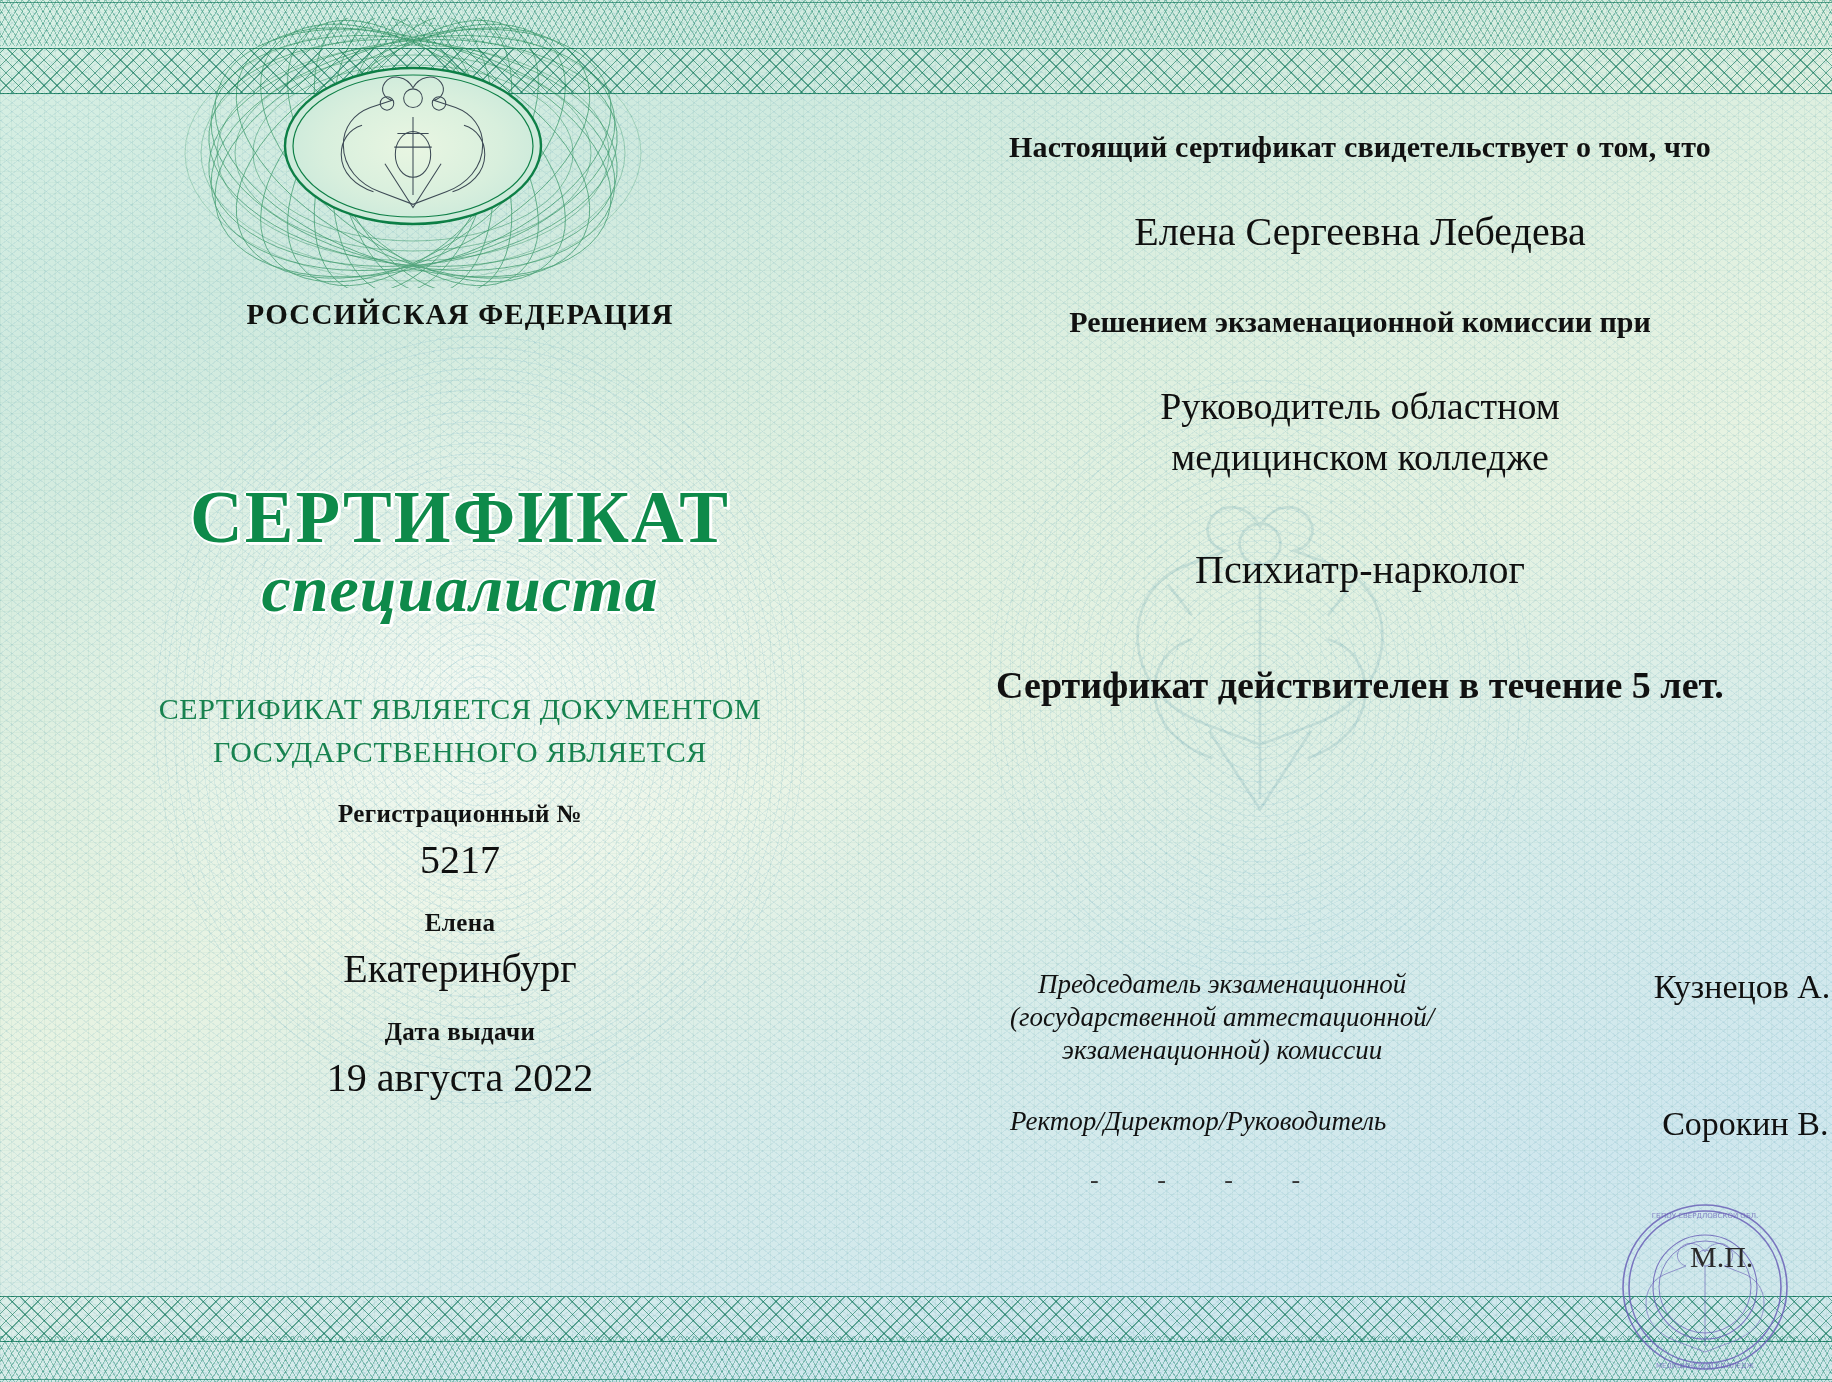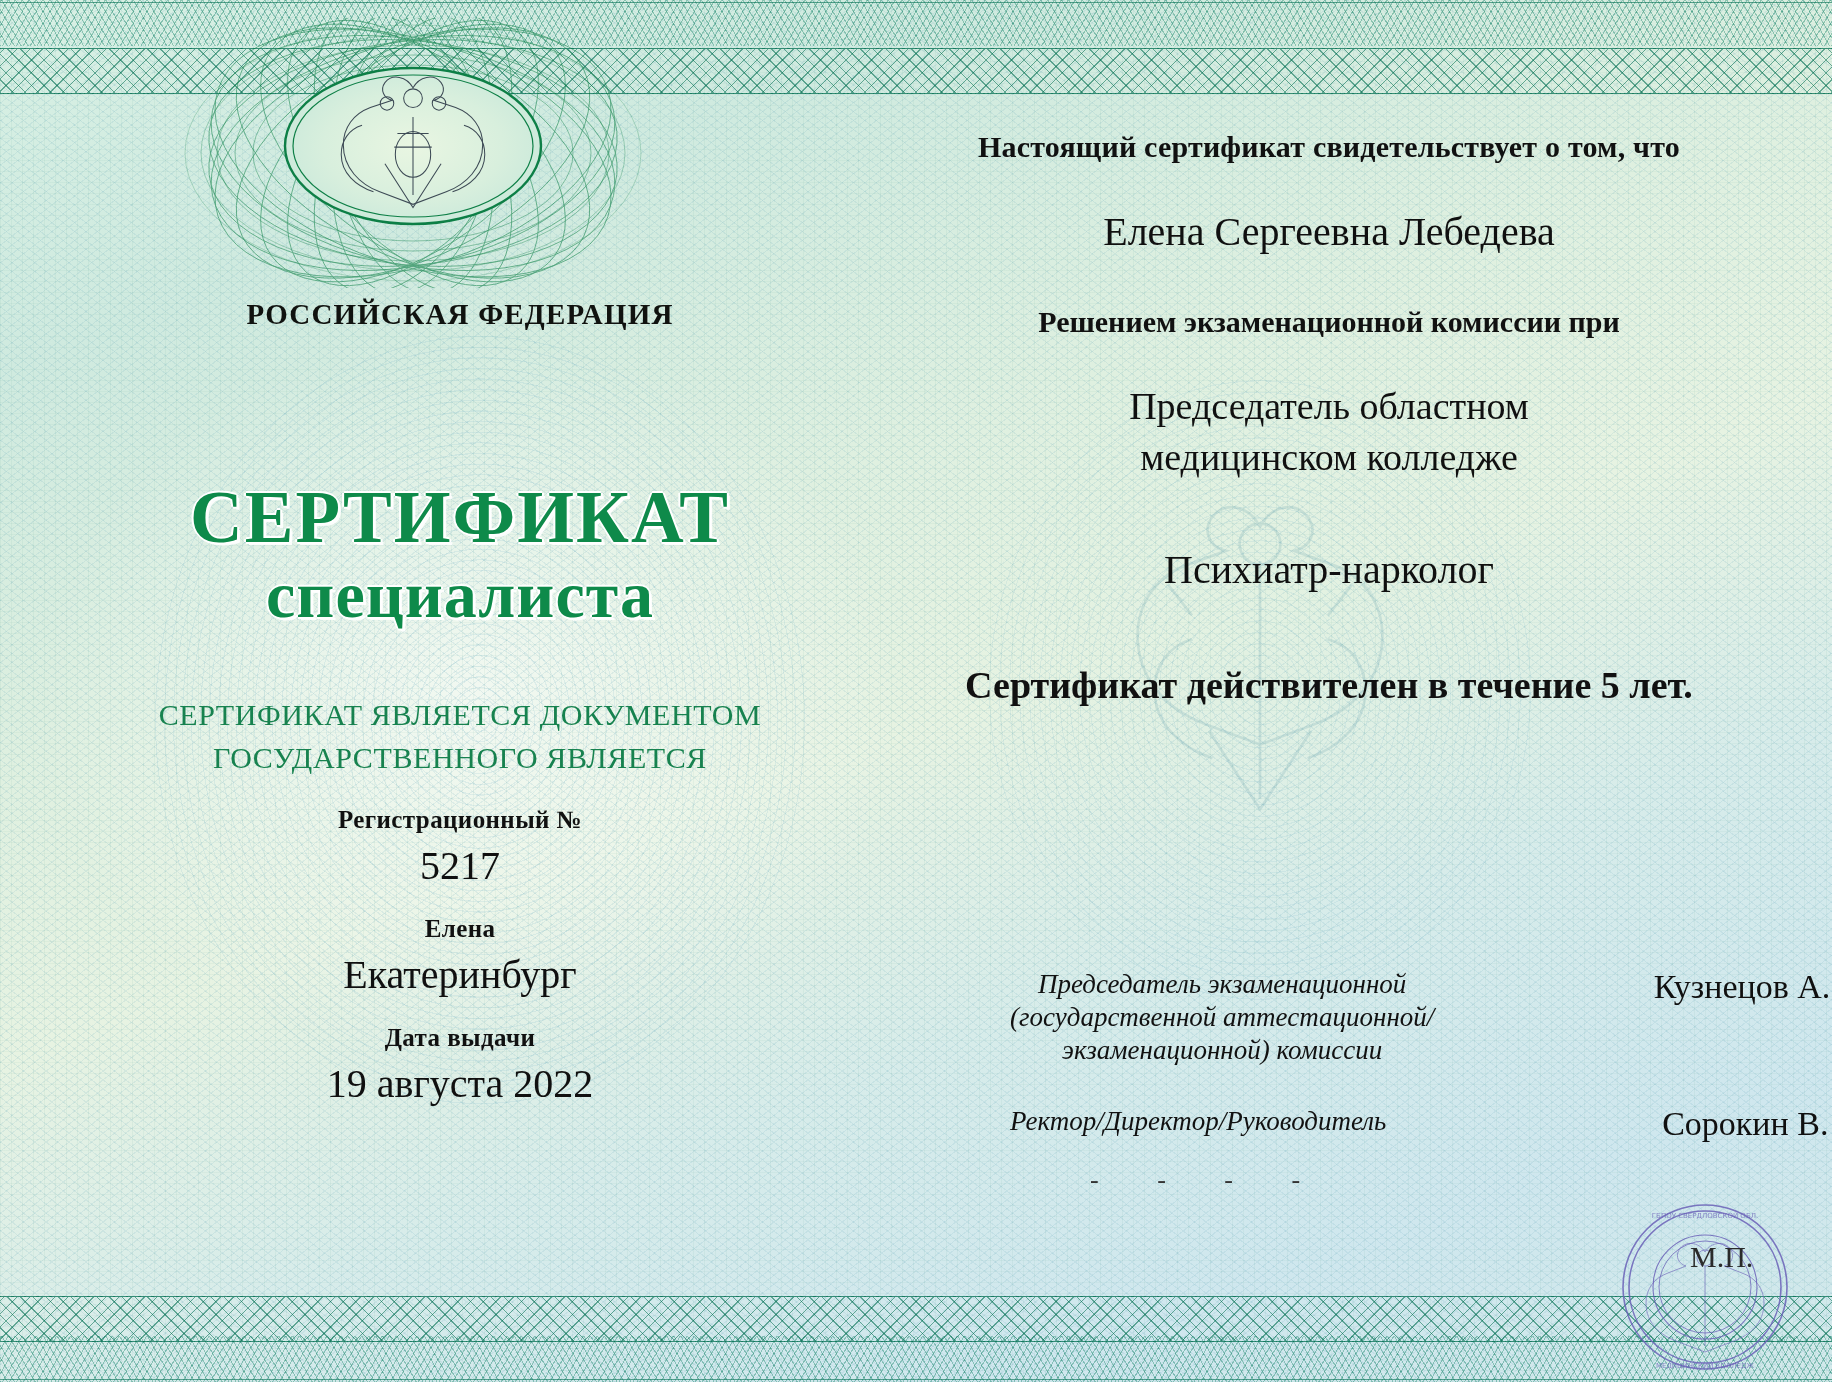--- a/index.html
+++ b/index.html
@@ -147,24 +147,24 @@
        2px 0 0 #ffffff,
       -2px 0 0 #ffffff,
        0 2px 0 #ffffff,
        0 -2px 0 #ffffff,
        3px 3px 0 rgba(255,255,255,0.9);
     line-height: 1.02;
   }
   .big-title .sub {
     display: block;
     font-family: "Liberation Serif", serif;
+    font-style: italic;
     font-weight: bold;
     font-size: 66px;
     letter-spacing: 1px;
-    margin-top: 6px;
   }
   .gos-line {
     margin-top: 64px;
     font-family: "Liberation Serif", serif;
     font-size: 30px;
     color: #17824f;
     letter-spacing: 0.6px;
     line-height: 1.45;
   }
   .field-label {
@@ -178,21 +178,21 @@
   .field-value {
     font-family: "Liberation Serif", serif;
     font-size: 40px;
     color: #101010;
     margin-top: 8px;
   }
 
   
   .right-col {
     position: absolute;
-    left: 909px;
+    left: 940px;
     top: 130px;
     width: 840px;
     text-align: center;
   }
   .r-intro {
     font-family: "Liberation Serif", serif;
     font-weight: bold;
     font-size: 30px;
     color: #111;
     letter-spacing: 0.2px;
@@ -414,21 +414,21 @@
 
     <div class="field-label">Дата выдачи</div>
     <div class="field-value">19 августа 2022</div>
   </div>
 
   <div class="right-col">
     <div class="r-intro">Настоящий сертификат свидетельствует о том, что</div>
     <div class="r-name">Елена Сергеевна Лебедева</div>
     <div class="r-decision">Решением экзаменационной комиссии при</div>
     <div class="r-org">
-      <div>Председатель областном</div>
+      <div>Руководитель областном</div>
       <div>медицинском колледже</div>
     </div>
 
 
     <div class="r-spec">Психиатр-нарколог</div>
     <div class="r-valid">Сертификат действителен в течение 5 лет.</div>
   </div>
 
   <div class="sig-row" id="sig-row-1">
     <div class="sig-role">

